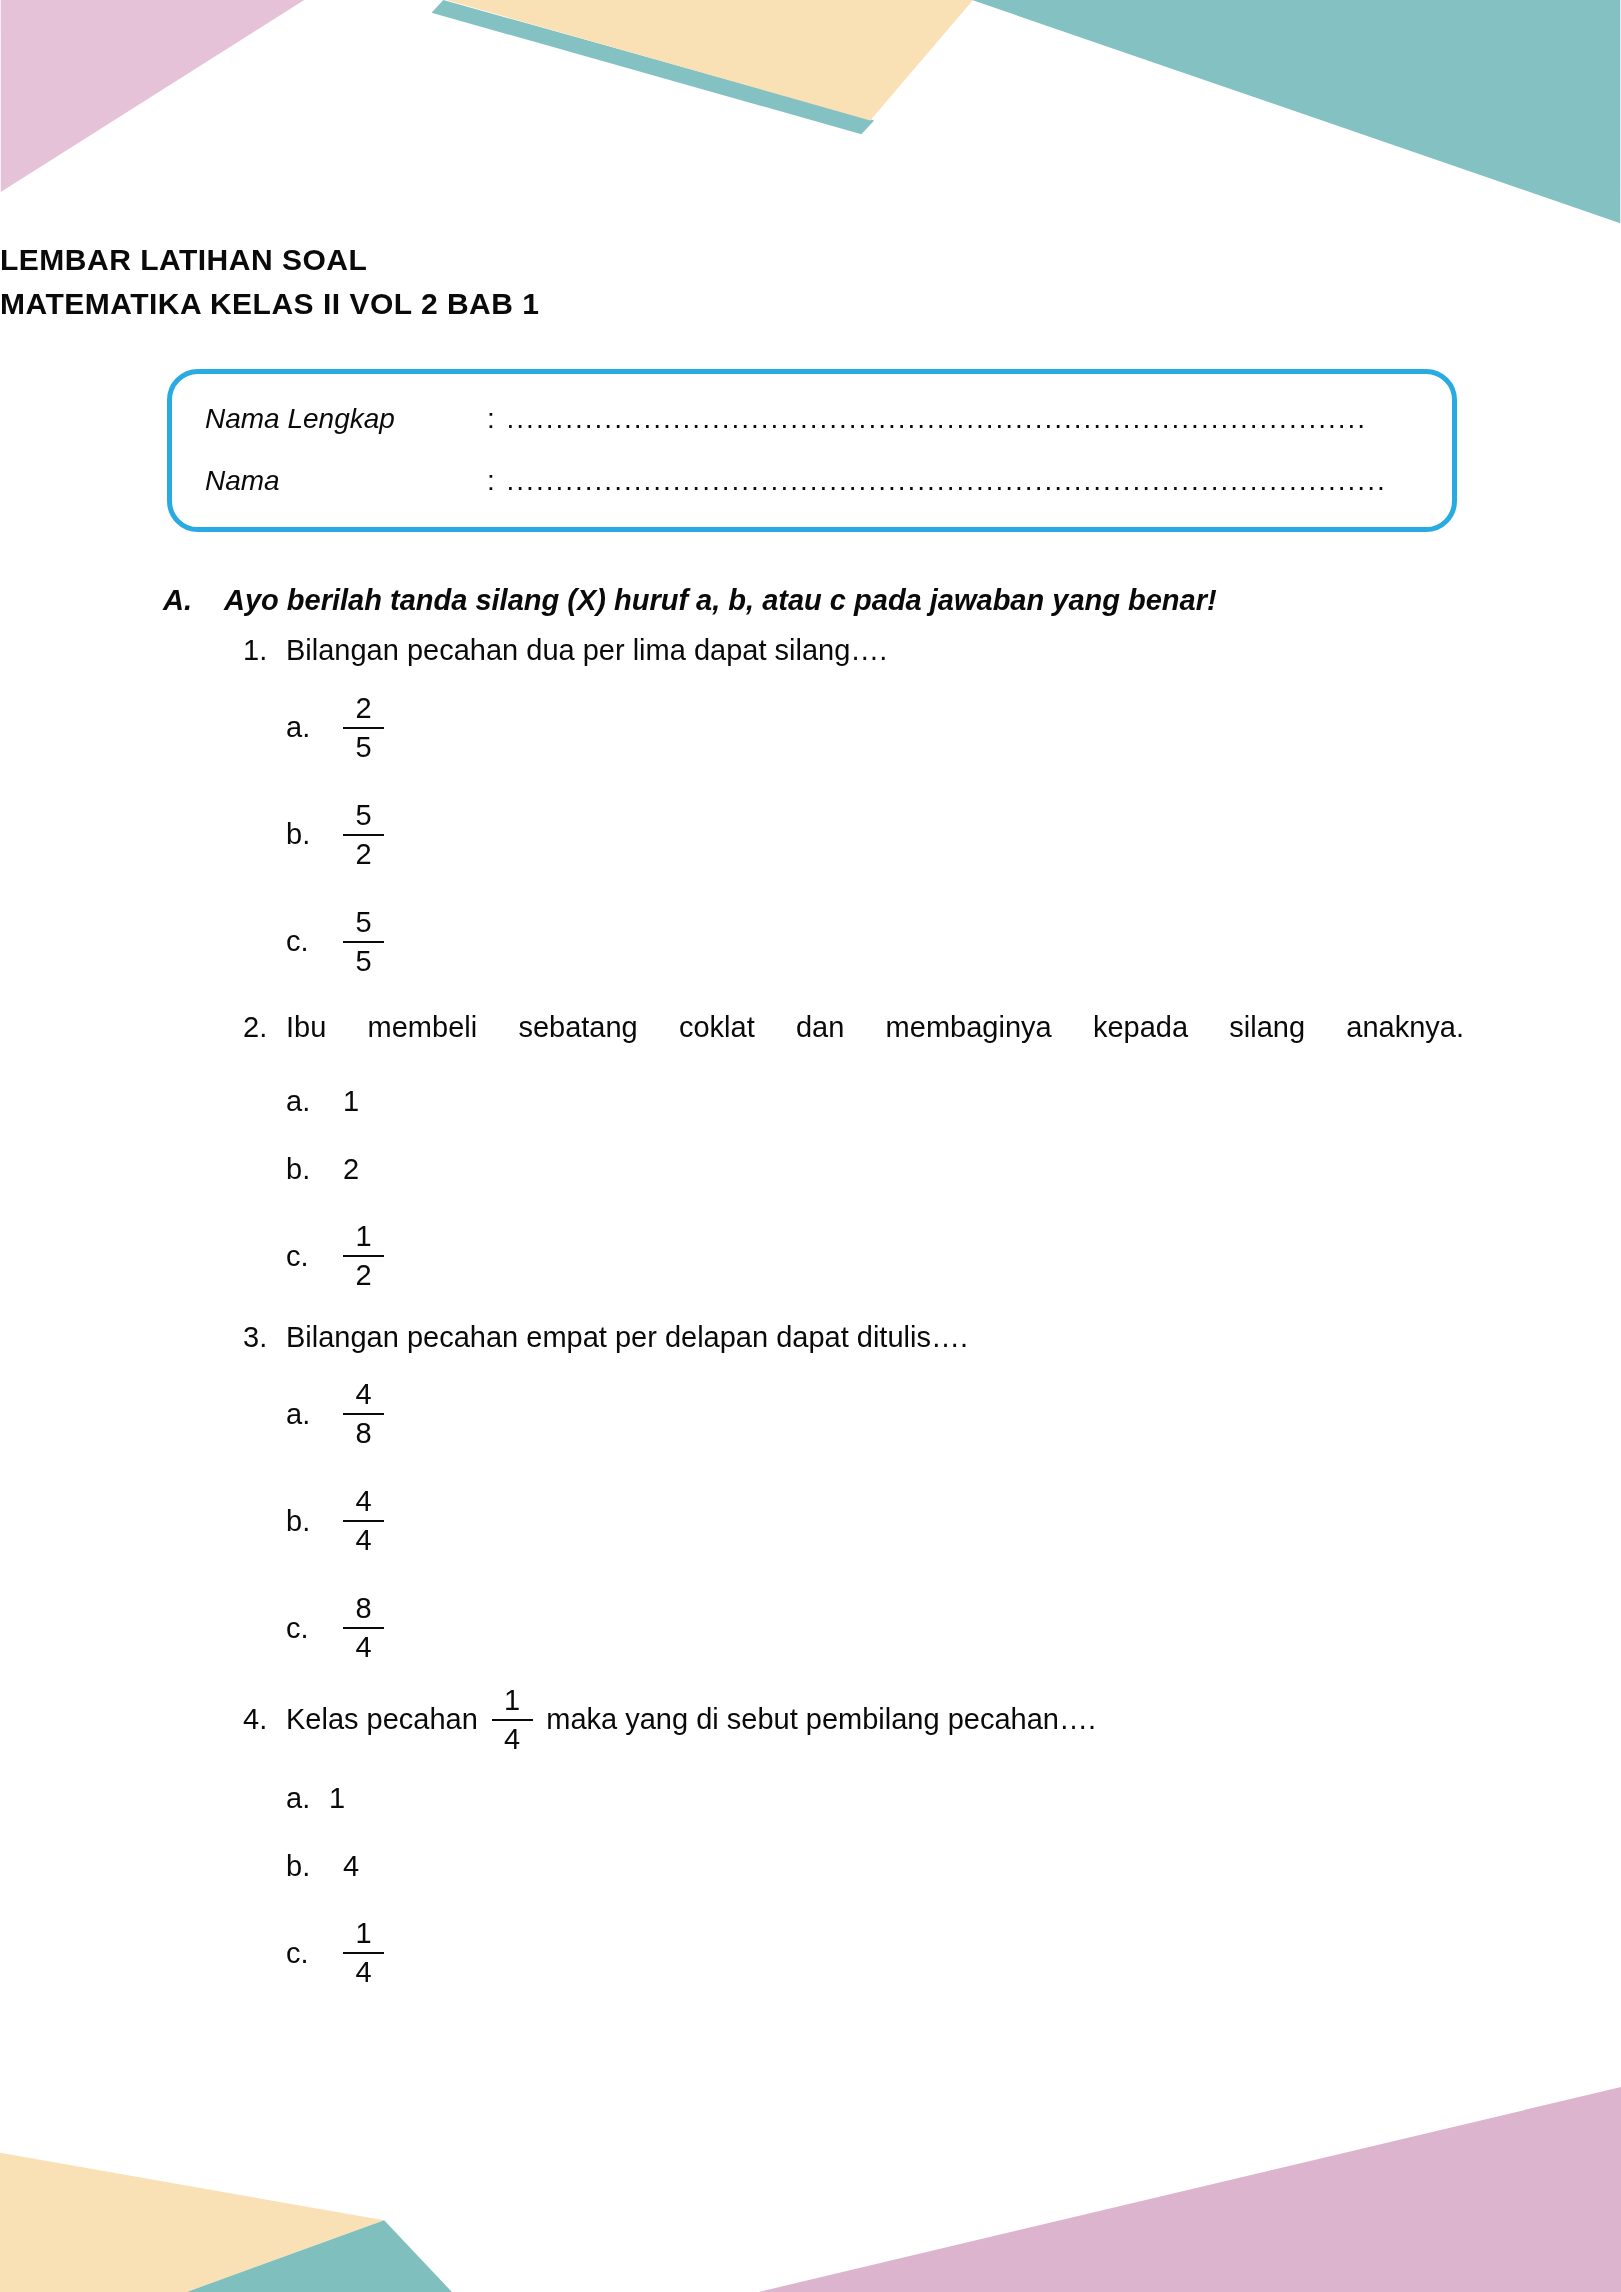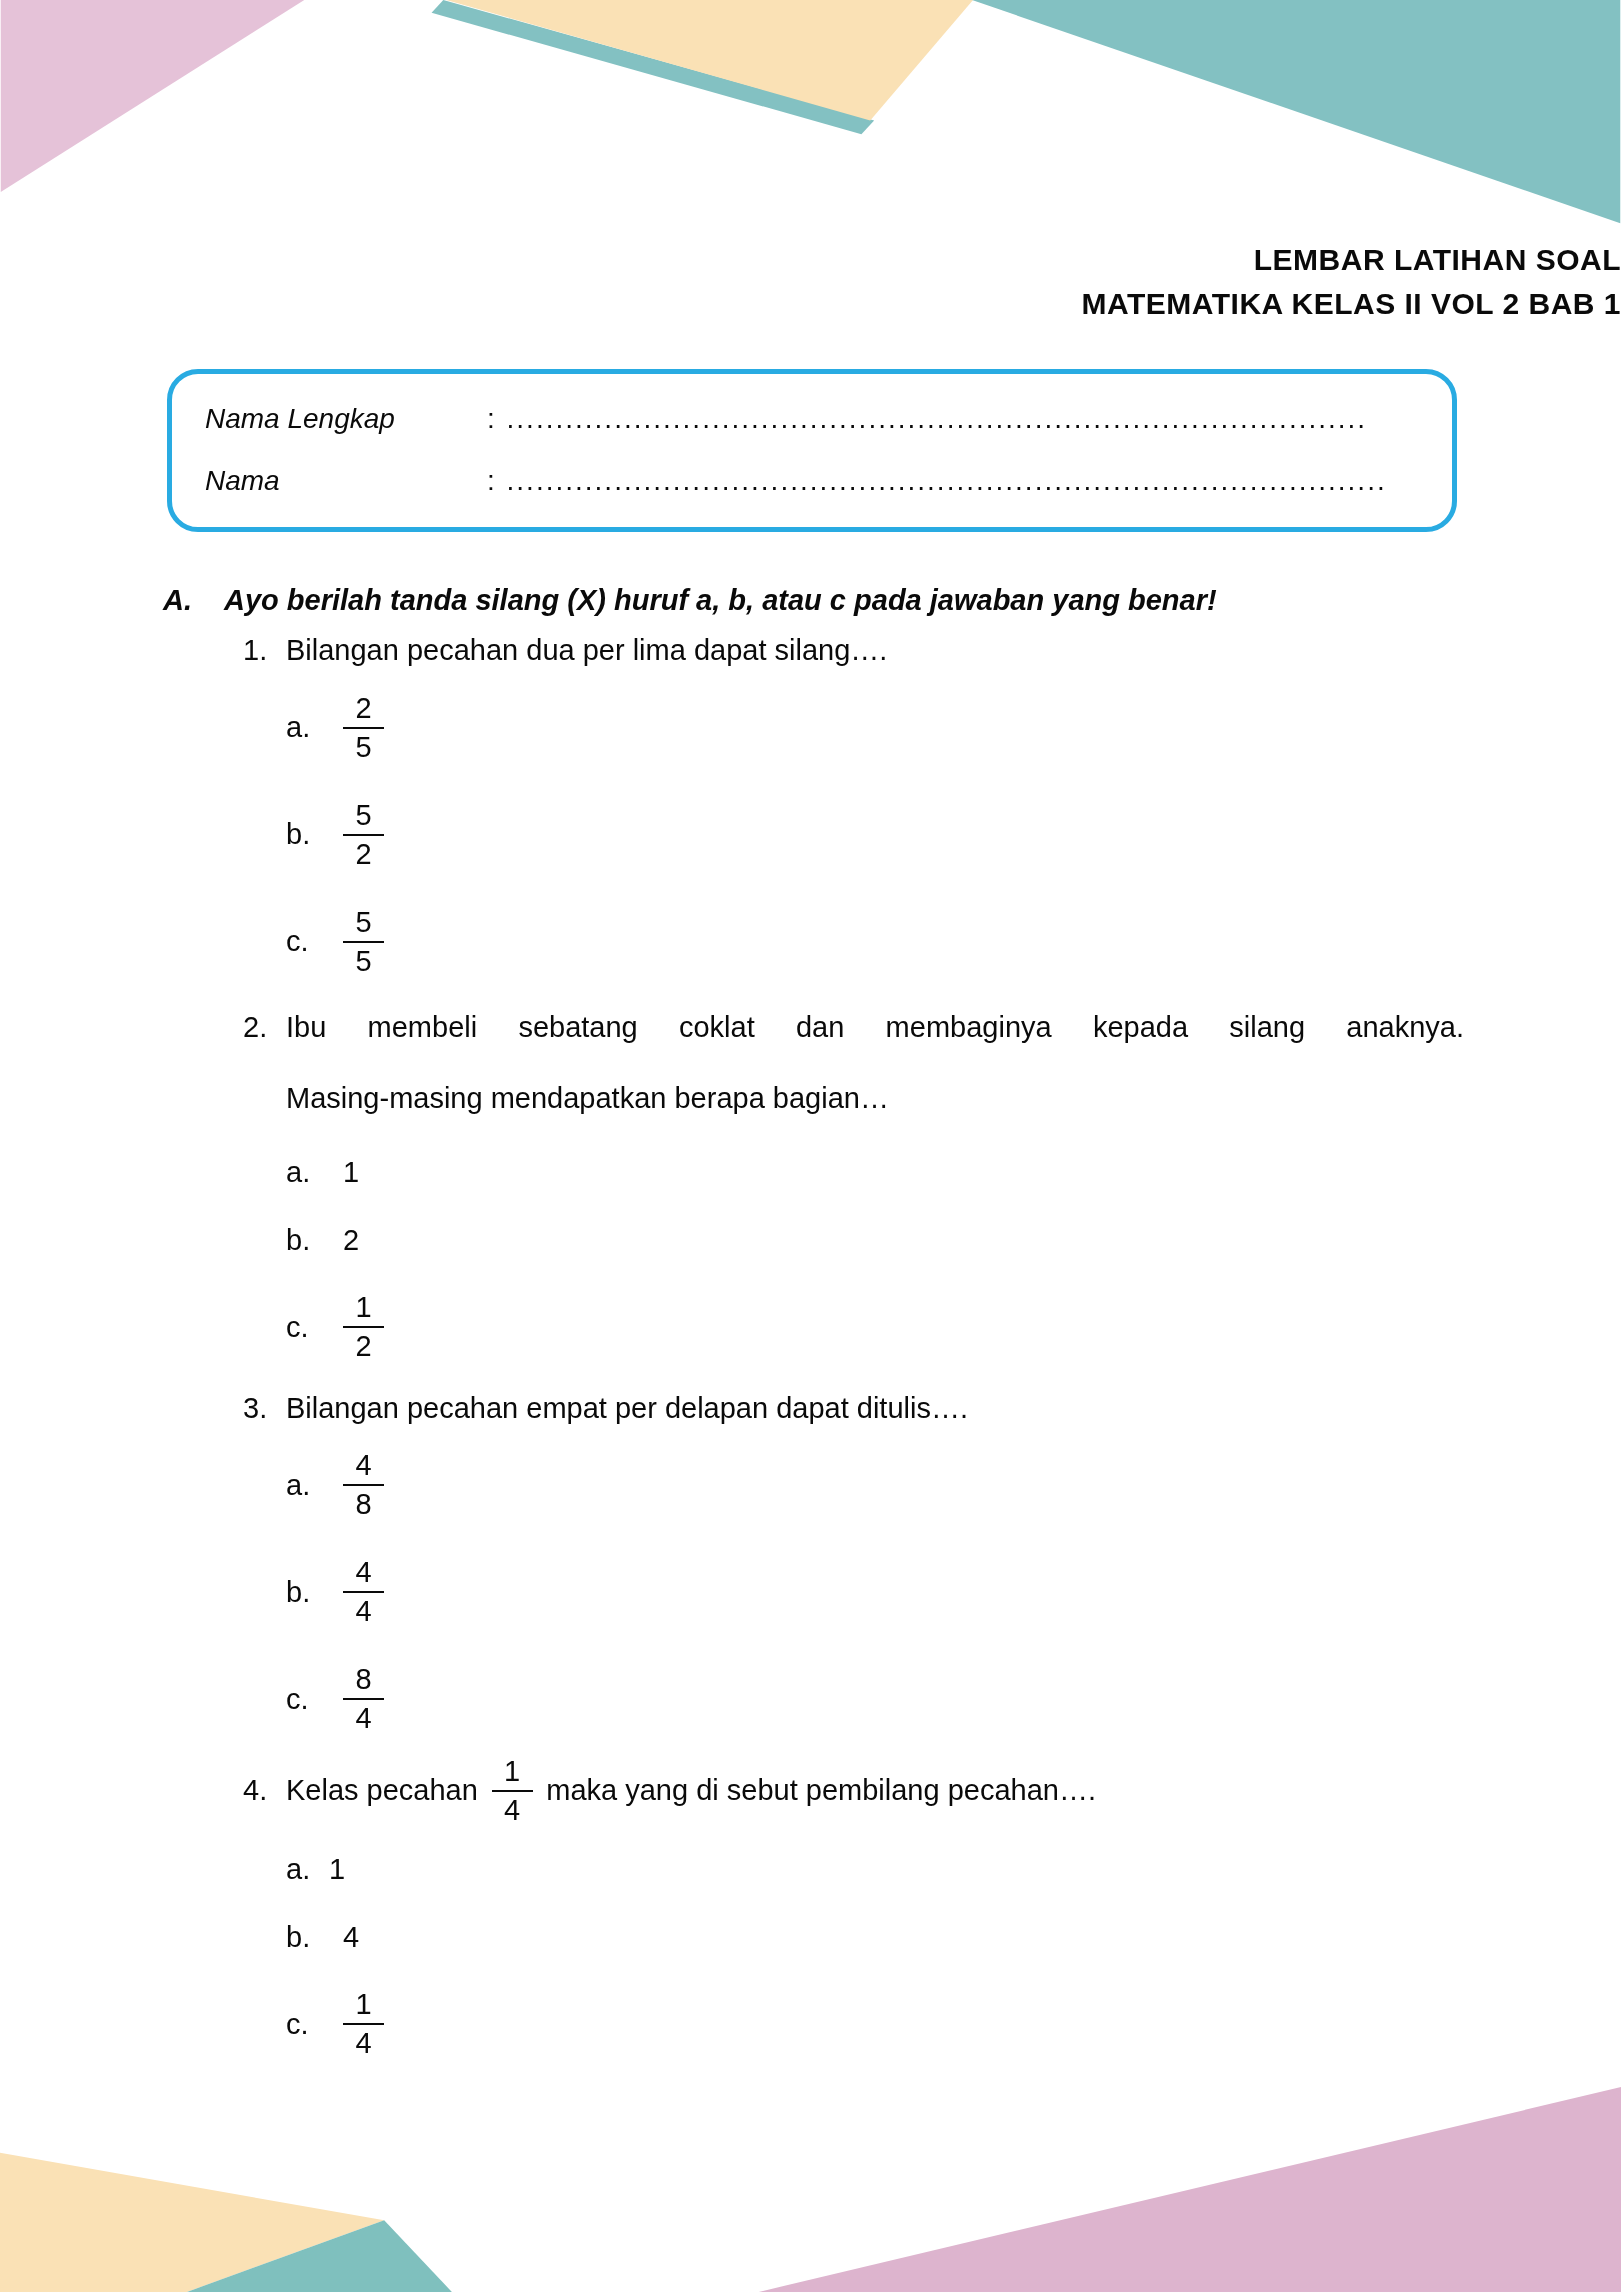--- a/index.html
+++ b/index.html
@@ -10,21 +10,21 @@
     overflow:hidden;
     font-family:"Liberation Sans", sans-serif;
     color:#0a0a0a;
   }
   .decor { position:absolute; left:0; width:1621px; pointer-events:none; }
   .decor-top { top:0; height:235px; }
   .decor-bottom { bottom:0; height:257px; }
 
   .content { position:relative; padding-top:238px; }
 
-  .title-block { text-align:right; }
+  .title-block { text-align:left; }
   .title-line { font-size:30px; font-weight:bold; line-height:44px; letter-spacing:0.5px; }
 
   .info-box {
     margin:43px 164px 0 167px;
     border:5.9px solid #29ABE2;
     border-radius:31px;
     padding:23.5px 29px 25.5px 33px;
   }
   .info-row { display:flex; font-size:28px; line-height:41px; }
   .info-row + .info-row { margin-top:21.6px; }
@@ -126,21 +126,20 @@
           <span class="frac-bar"></span>
           <span class="frac-den">5</span>
         </span>
       </div>
     </div>
 
     <div class="question question-justified">
       <span class="q-num">2.</span>
       <span class="q-text">
         <span class="q-line-justify">Ibu membeli sebatang coklat dan membaginya kepada silang anaknya.</span>
-        <span class="q-line">Masing-masing mendapatkan berapa bagian…</span>
       </span>
     </div>
     <div class="options">
       <div class="option">
         <span class="opt-letter">a.</span>
         <span class="opt-text">1</span>
       </div>
       <div class="option">
         <span class="opt-letter">b.</span>
         <span class="opt-text">2</span>

